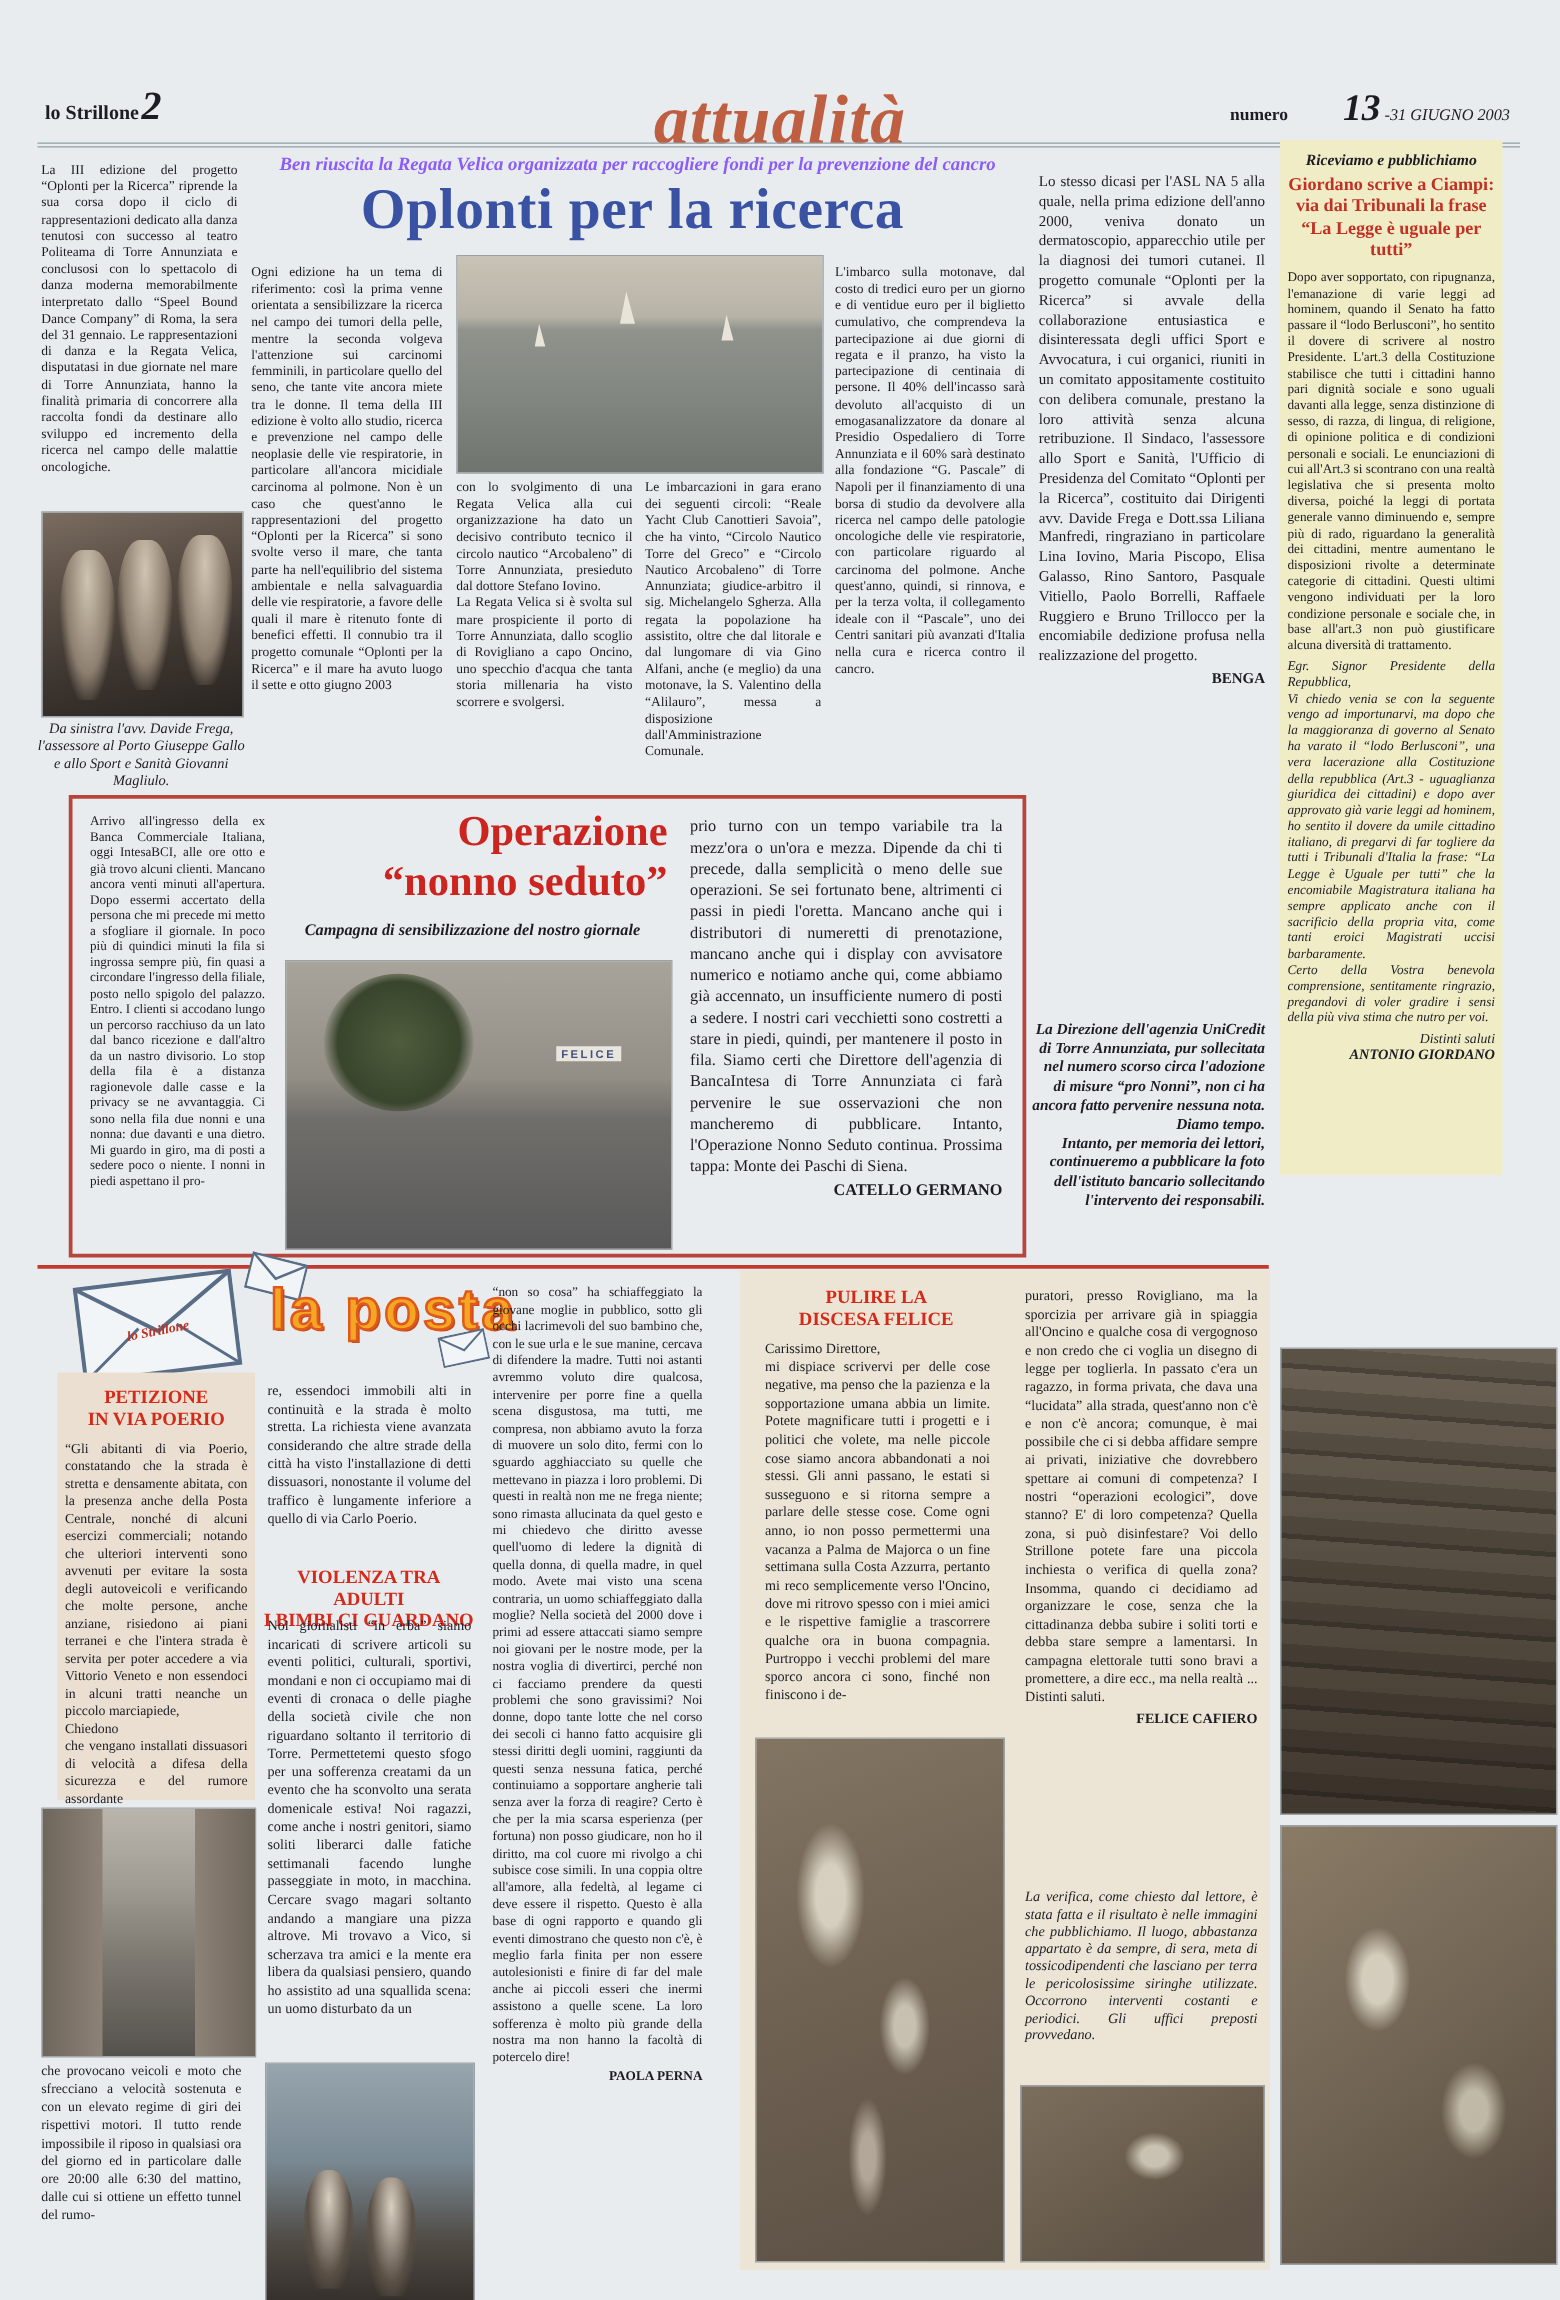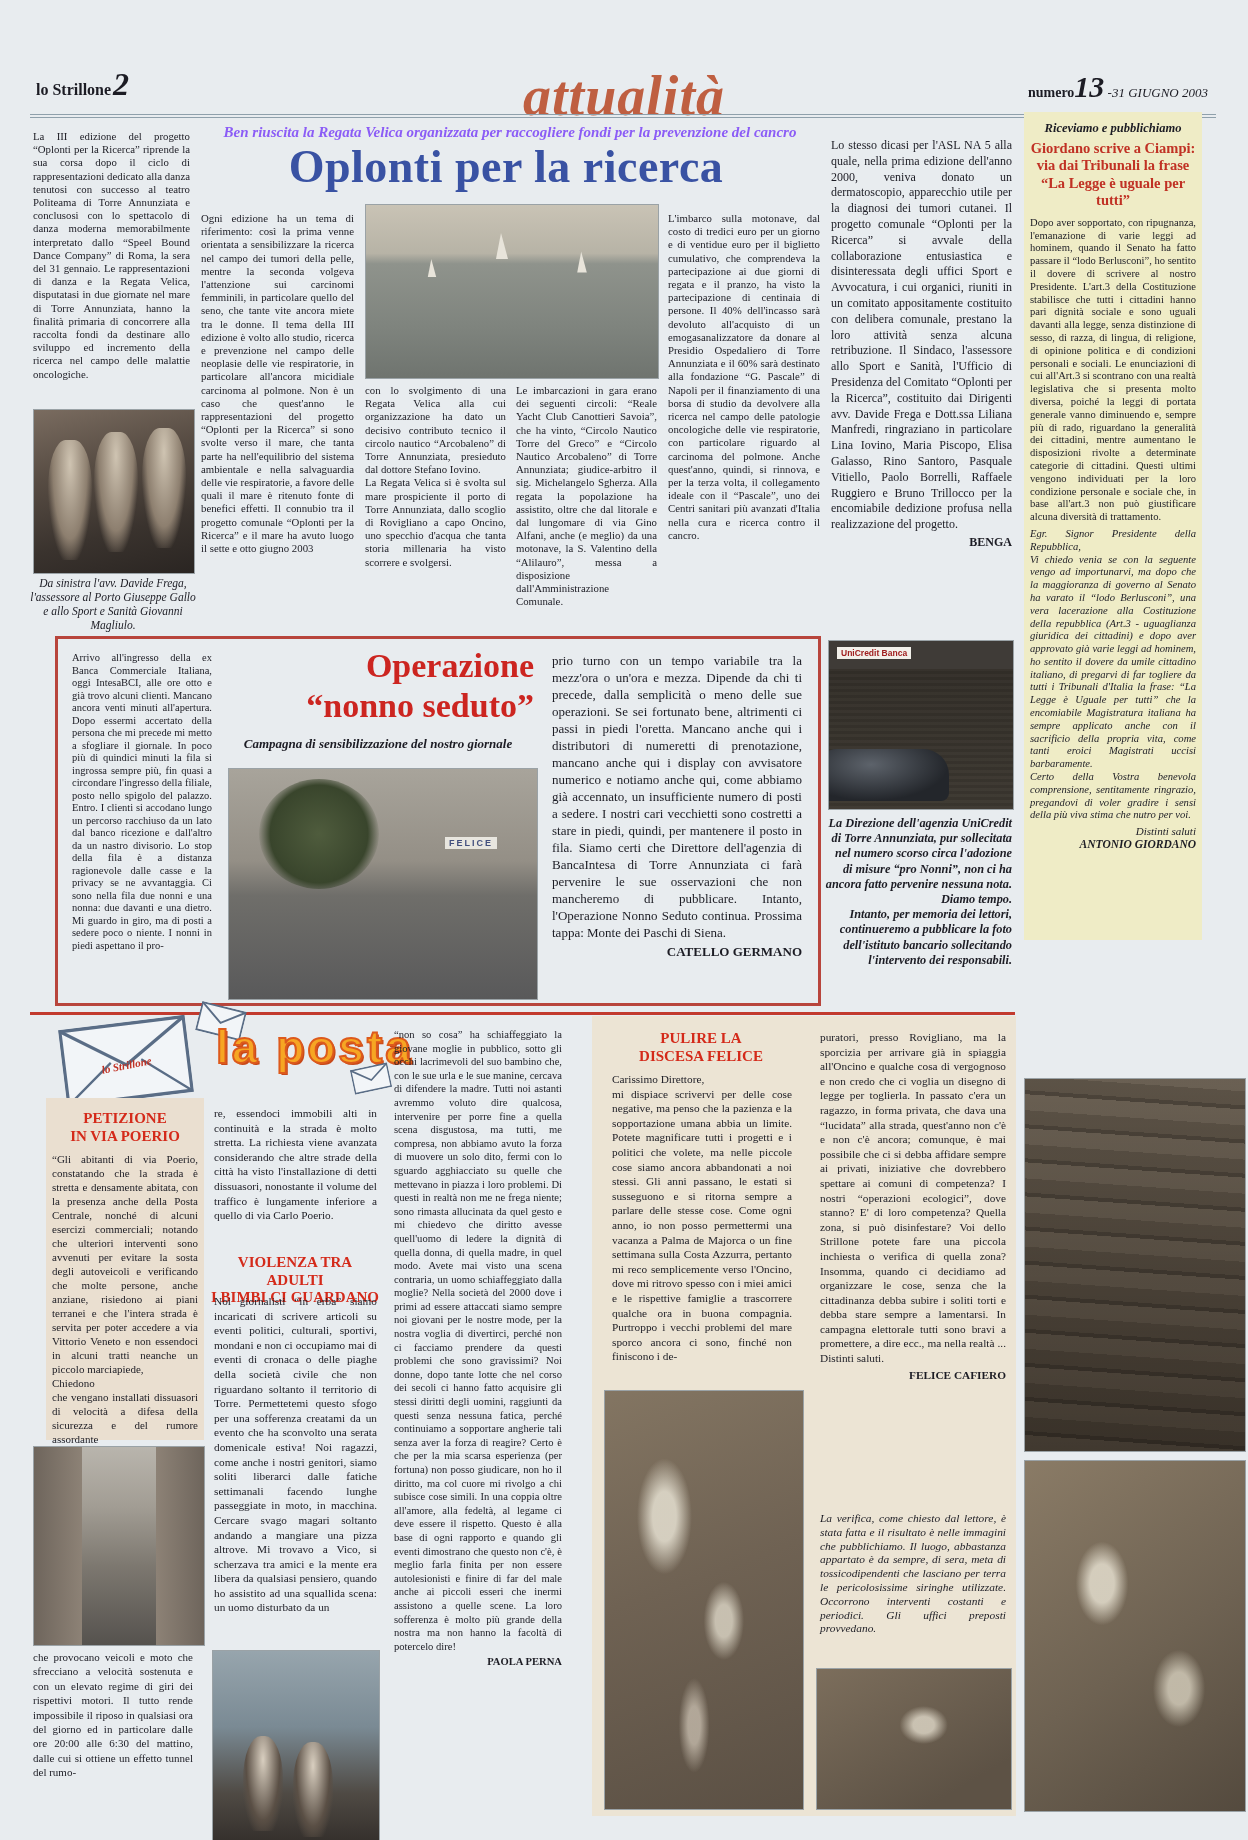--- a/index.html
+++ b/index.html
@@ -11,21 +11,21 @@
   .pre{white-space:pre-line;}
   .col{font-size:10.8px;line-height:13.2px;text-align:justify;overflow:hidden;}
   .sig-right{text-align:right;font-weight:bold;margin-top:2px;}
   
   #mast-left{left:36px;top:66px;font-weight:bold;font-size:16px;}
   #mast-left .pageno{font-size:32px;font-style:italic;font-weight:bold;margin-left:2px;}
   #mast-center{left:0;right:0;top:48px;text-align:center;font-size:56px;font-style:italic;
                font-weight:bold;color:#bf5f41;letter-spacing:1px;margin-top:16px;}
   #mast-right{right:40px;top:70px;font-size:13px;}
   #mast-right .issue-label{font-weight:bold;font-size:14px;}
-  #mast-right .issue-no{font-size:30px;font-style:italic;font-weight:bold;}
+  #mast-right .issue-no{font-size:30px;font-style:italic;font-weight:bold;margin-left:44px;}
   #mast-right .issue-date{font-style:italic;font-size:13px;}
   #header-rule{left:30px;top:114px;width:1186px;border-top:4px double #8fa0ab;height:0;}
   
   #kicker{left:205px;top:124px;width:610px;text-align:center;font-style:italic;font-weight:bold;
           font-size:15px;color:#8b5cf6;}
   #headline{left:186px;top:140px;width:640px;text-align:center;font-size:46px;font-weight:bold;
             color:#3952a3;letter-spacing:0.5px;}
   #c1{left:33px;top:130px;width:157px;height:276px;}
   #c2{left:201px;top:212px;width:153px;height:422px;}
   #c3{left:365px;top:384px;width:141px;height:250px;}
@@ -176,25 +176,20 @@
   <div class="abs" id="nonno-sub">Campagna di sensibilizzazione del nostro giornale</div>
   <div class="abs photo" id="photo-street">
     <span class="tree"></span>
     <span class="sign">FELICE</span>
   </div>
   <div class="abs just" id="nonno-right">
     <span>prio turno con un tempo variabile tra la mezz'ora o un'ora e mezza. Dipende da chi ti precede, dalla semplicità o meno delle sue operazioni. Se sei fortunato bene, altrimenti ci passi in piedi l'oretta. Mancano anche qui i distributori di numeretti di prenotazione, mancano anche qui i display con avvisatore numerico e notiamo anche qui, come abbiamo già accennato, un insufficiente numero di posti a sedere. I nostri cari vecchietti sono costretti a stare in piedi, quindi, per mantenere il posto in fila. Siamo certi che Direttore dell'agenzia di BancaIntesa di Torre Annunziata ci farà pervenire le sue osservazioni che non mancheremo di pubblicare. Intanto, l'Operazione Nonno Seduto continua. Prossima tappa: Monte dei Paschi di Siena.</span>
     <div class="sig-right">CATELLO GERMANO</div>
   </div>
 
-  <div class="abs photo" id="photo-unicredit">
-    <span class="facade"></span>
-    <span class="sign">UniCredit Banca</span>
-    <span class="car"></span>
-  </div>
   <div class="abs pre" id="caption-unicredit">La Direzione dell'agenzia UniCredit di Torre Annunziata, pur sollecitata nel numero scorso circa l'adozione di misure “pro Nonni”, non ci ha ancora fatto pervenire nessuna nota. Diamo tempo.
 Intanto, per memoria dei lettori, continueremo a pubblicare la foto dell'istituto bancario sollecitando l'intervento dei responsabili.</div>
 
   <div class="abs" id="red-rule"></div>
 
   <div class="abs" id="giordano-panel"></div>
   <div class="abs" id="giordano">
     <div class="g-kicker">Riceviamo e pubblichiamo</div>
     <div class="g-head pre">Giordano scrive a Ciampi:
 via dai Tribunali la frase

